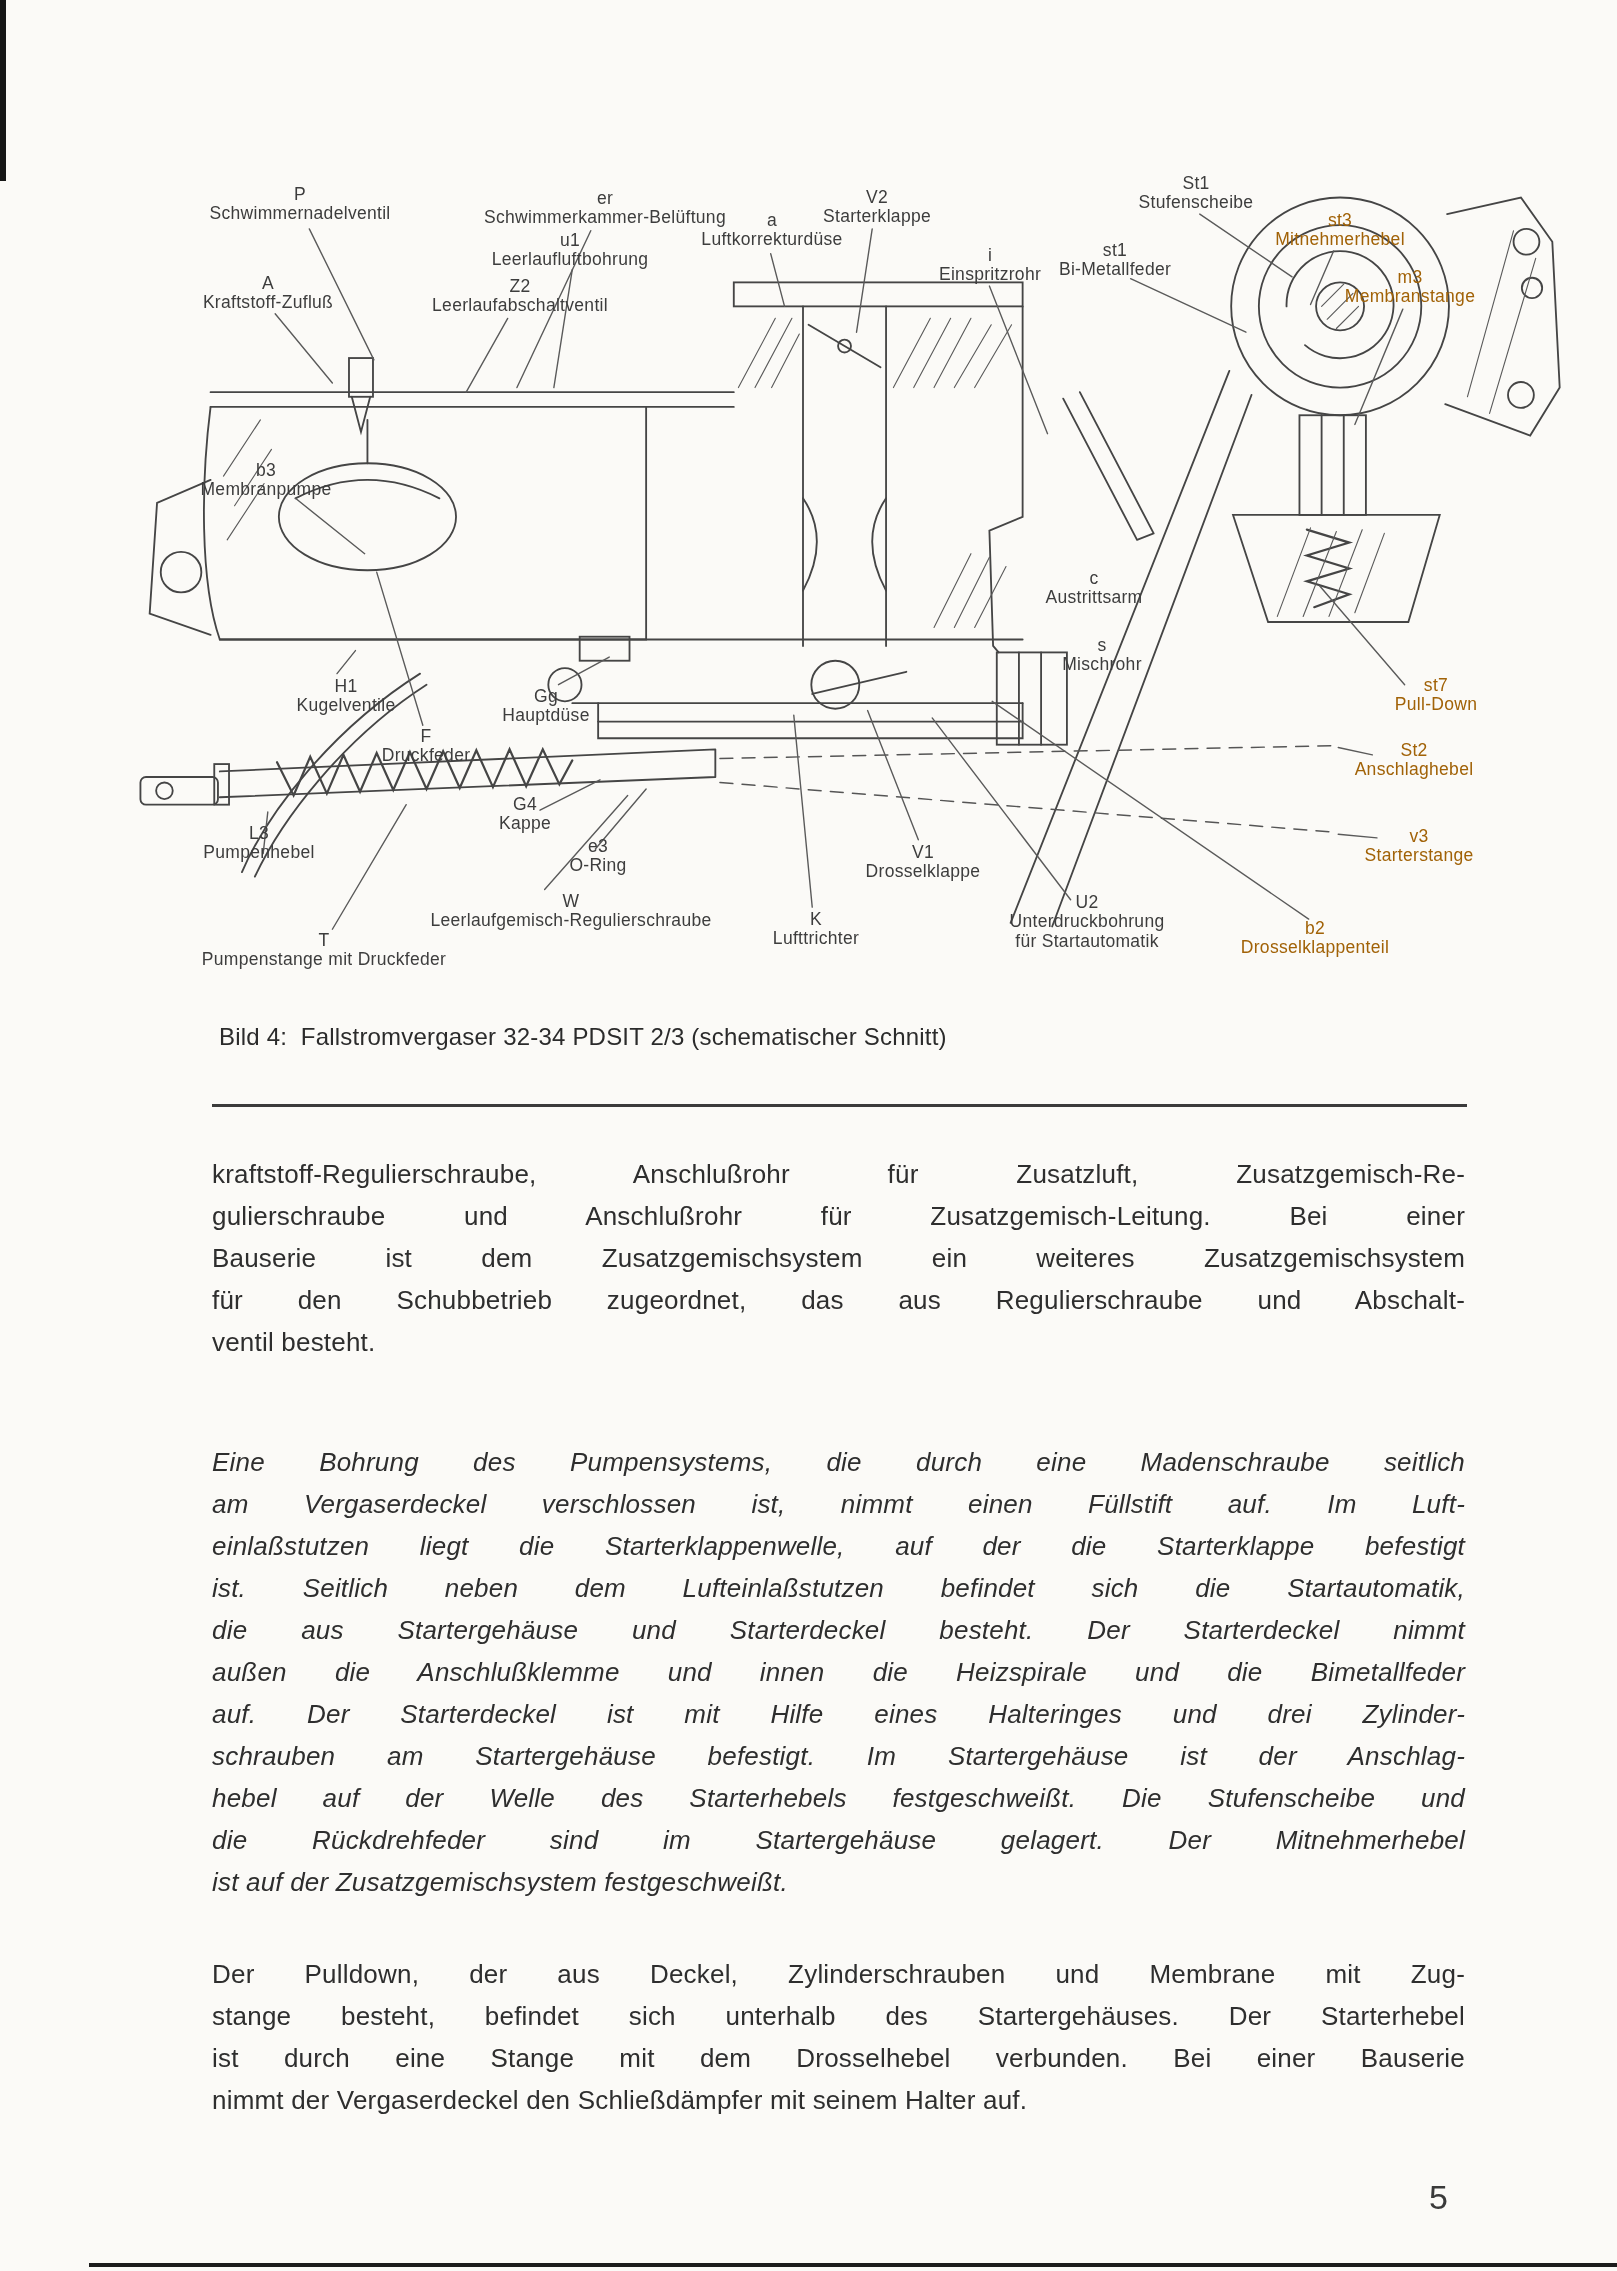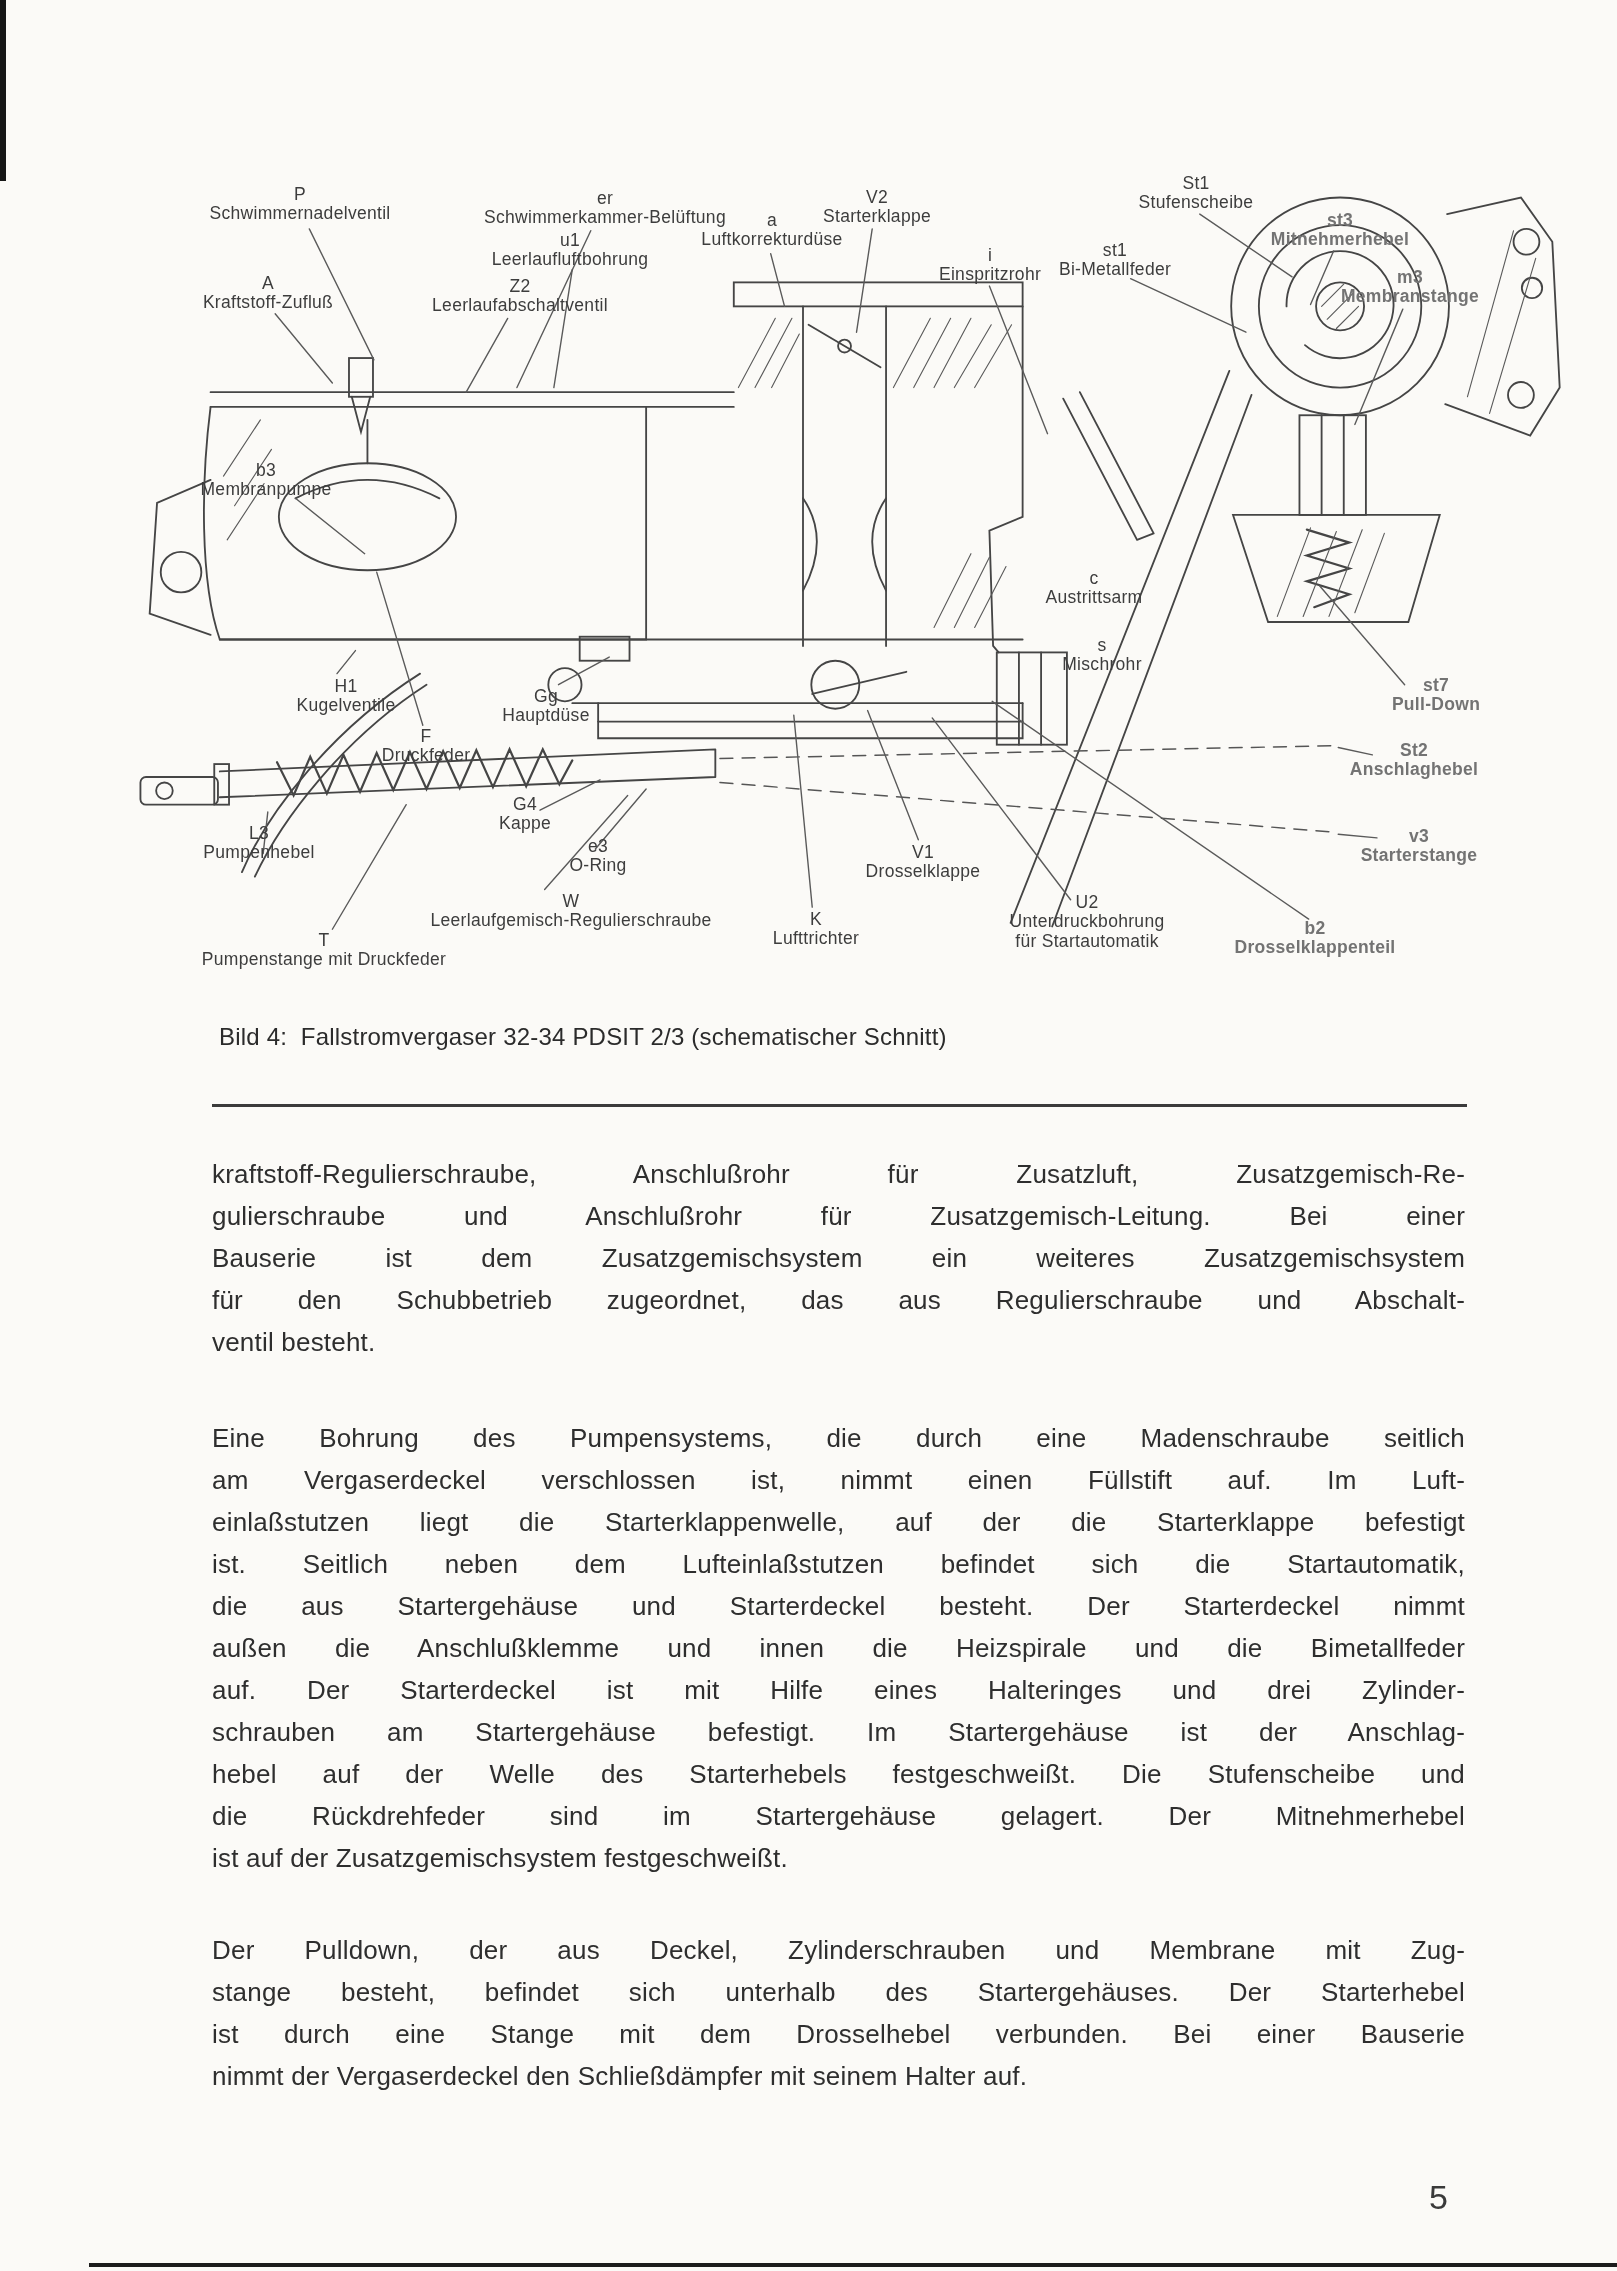--- a/index.html
+++ b/index.html
@@ -5,28 +5,28 @@
   html,body{margin:0;padding:0;background:#e8e8e8;}
   .page{position:relative;width:1618px;height:2271px;background:#fbfaf7;overflow:hidden;
         font-family:"Liberation Sans",sans-serif;color:#333;}
   .scan-left{position:absolute;left:0;top:0;width:5.5px;height:181px;background:#161616;}
   .scan-bottom{position:absolute;left:89px;top:2263px;width:1529px;height:3.7px;background:#1c1c1c;}
   .figure{position:absolute;left:0;top:0;width:1618px;height:992px;}
   .figure svg{position:absolute;left:0;top:0;}
   .lbl{position:absolute;transform:translateX(-50%);text-align:center;font-size:17.5px;
        line-height:19.4px;color:#3d3d3d;white-space:nowrap;letter-spacing:0.3px;}
   .lbl span{display:block;}
-  .lbl.b{font-weight:bold;color:#737373;}
+  .lbl.b{font-weight:normal;color:#a16207;}
   .caption{position:absolute;left:219px;top:1023px;font-size:24px;color:#2b2b2b;
            white-space:pre;letter-spacing:0.2px;}
   .rule{position:absolute;left:212px;top:1104px;width:1255px;height:2.8px;background:#3b3b3b;border:0;margin:0;}
   .bodytext{position:absolute;left:212px;top:1153px;width:1253px;font-size:26px;
             line-height:42px;color:#2e2e2e;letter-spacing:0.2px;}
   .para{margin:0;}
-  .para.m1{margin-top:54px;}
+  .para.m1{margin-top:78px;font-style:italic;}
   .para.m2{margin-top:50px;}
   .ln{display:block;text-align:justify;text-align-last:justify;}
   .ln.last{text-align-last:left;}
   .pagenum{position:absolute;left:1429px;top:2178px;font-size:34px;color:#3a3a3a;}
 </style>
 </head>
 <body>
 
 <div class="page">
   <div class="scan-left"></div>

